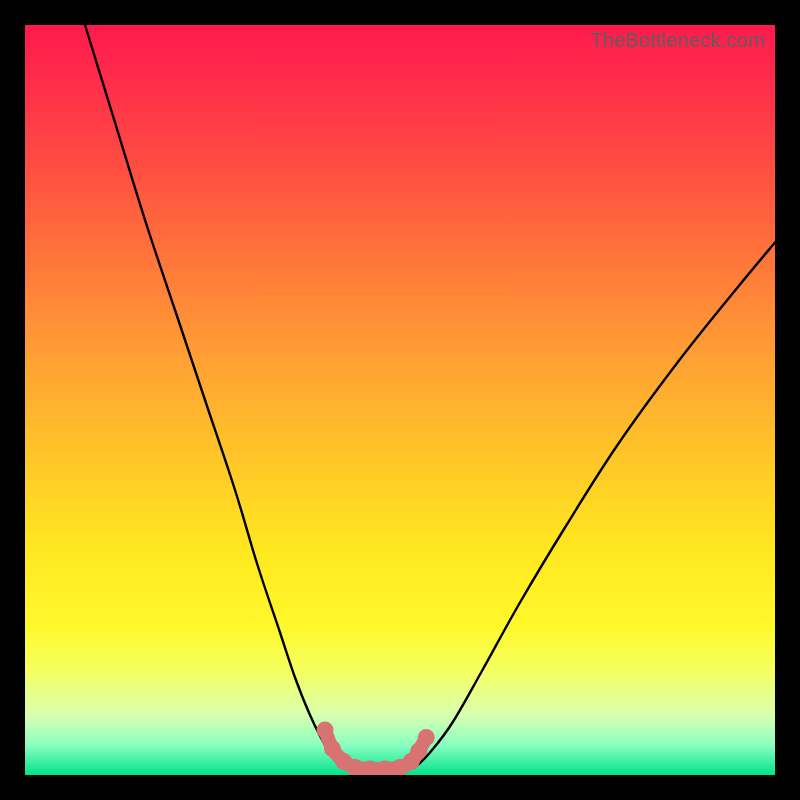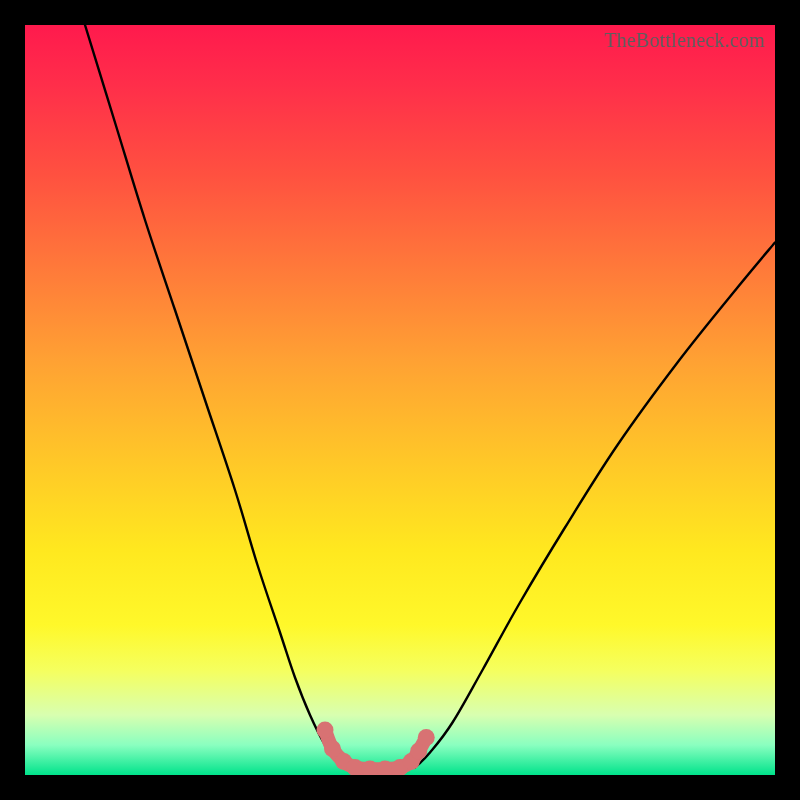--- a/index.html
+++ b/index.html
@@ -28,21 +28,20 @@
       #ff783a 32%,
       #ffa233 45%,
       #ffc728 58%,
       #ffe81f 70%,
       #fff82a 80%,
       #f5ff5e 86%,
       #d8ffb0 92%,
       #8affc0 96%,
       #00e38b 100%
     );
-    font-family: Liberation Serif, serif;
   }
   .watermark {
     position: absolute;
     top: 4px;
     right: 10px;
     color: #5e5e5e;
     font-size: 20px;
     font-weight: 500;
     letter-spacing: 0.2px;
   }

